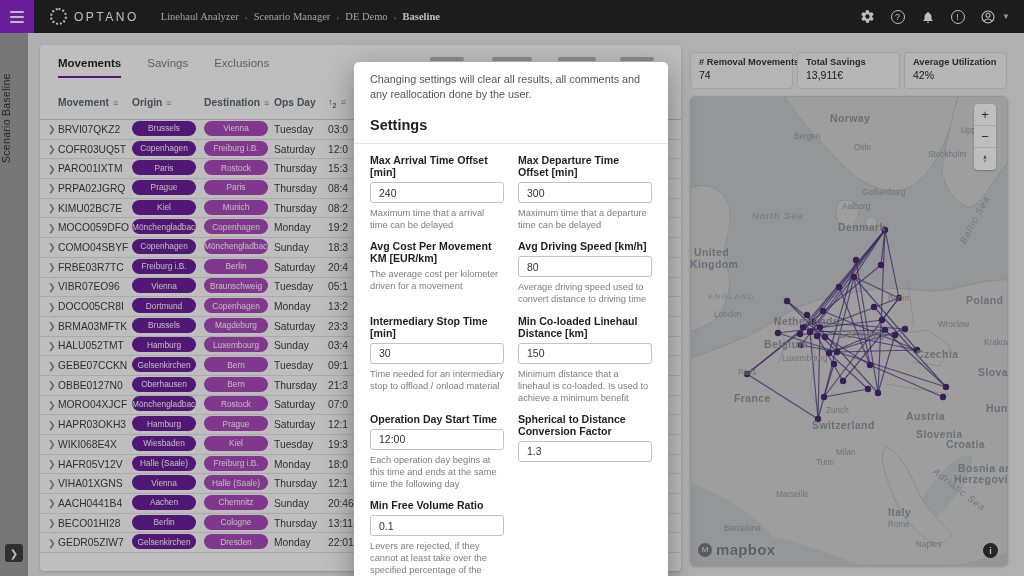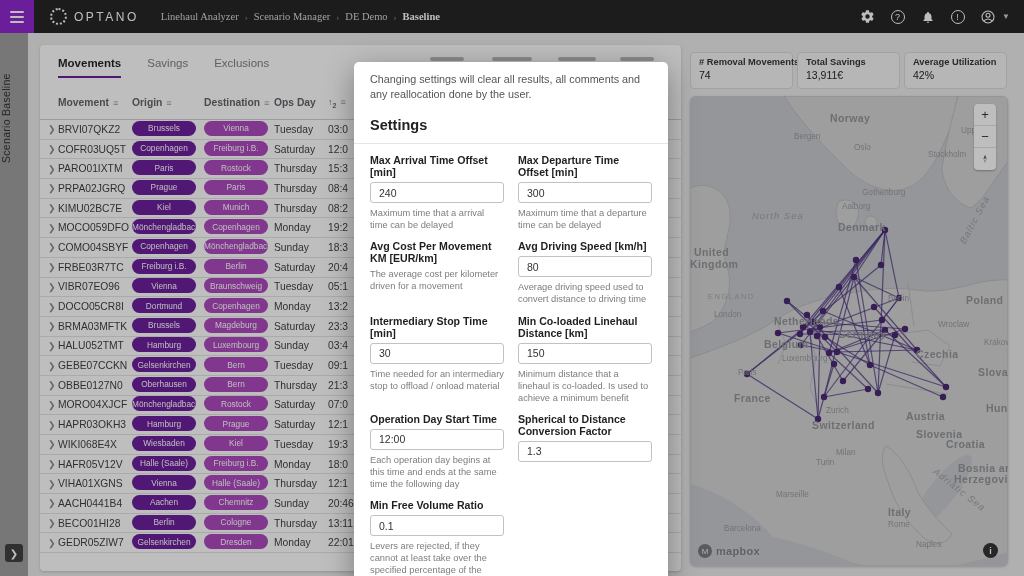--- a/index.html
+++ b/index.html
@@ -77,21 +77,21 @@
   .map-lbl.region { font-size:7.5px; letter-spacing:1.5px; color:#a3a5a8; }
   #map-controls { position:absolute; right:12px; top:8px; width:22px; background:#fff; border-radius:4px;
     box-shadow:0 1px 2px rgba(0,0,0,.3); overflow:hidden; z-index:3; }
   #map-controls .mc { height:22px; display:flex; align-items:center; justify-content:center;
     font-size:13px; color:#333; border-bottom:1px solid #e0e0e0; cursor:pointer; }
   #map-controls .mc:last-child { border-bottom:none; }
   #mapbox-logo { position:absolute; left:8px; bottom:8px; display:flex; align-items:center; gap:4px;
     z-index:3; }
   #mapbox-logo .mb-circ { width:14px; height:14px; border-radius:50%; background:#75797d; color:#e8e8e8;
     font-size:8px; display:flex; align-items:center; justify-content:center; }
-  #mapbox-logo .mb-word { color:#7b7f83; font-size:11px; font-weight:bold; letter-spacing:.3px;
+  #mapbox-logo .mb-word { color:#7b7f83; font-size:15px; font-weight:bold; letter-spacing:.3px;
     text-shadow:0 0 2px #d5d7d9; }
   #map-info { position:absolute; right:10px; bottom:8px; width:15px; height:15px; border-radius:50%;
     background:#2f2f2f; color:#fff; font-size:9px; font-weight:bold; display:flex; align-items:center;
     justify-content:center; z-index:3; cursor:pointer; }
 
   
   #backdrop { position:absolute; left:0; top:0; width:1024px; height:576px; background:rgba(15,15,15,.27);
     z-index:40; }
   #modal { position:absolute; left:354px; top:62px; width:314px; z-index:50; background:#fff;
     border-radius:5px; box-shadow:0 8px 30px rgba(0,0,0,.35); }

